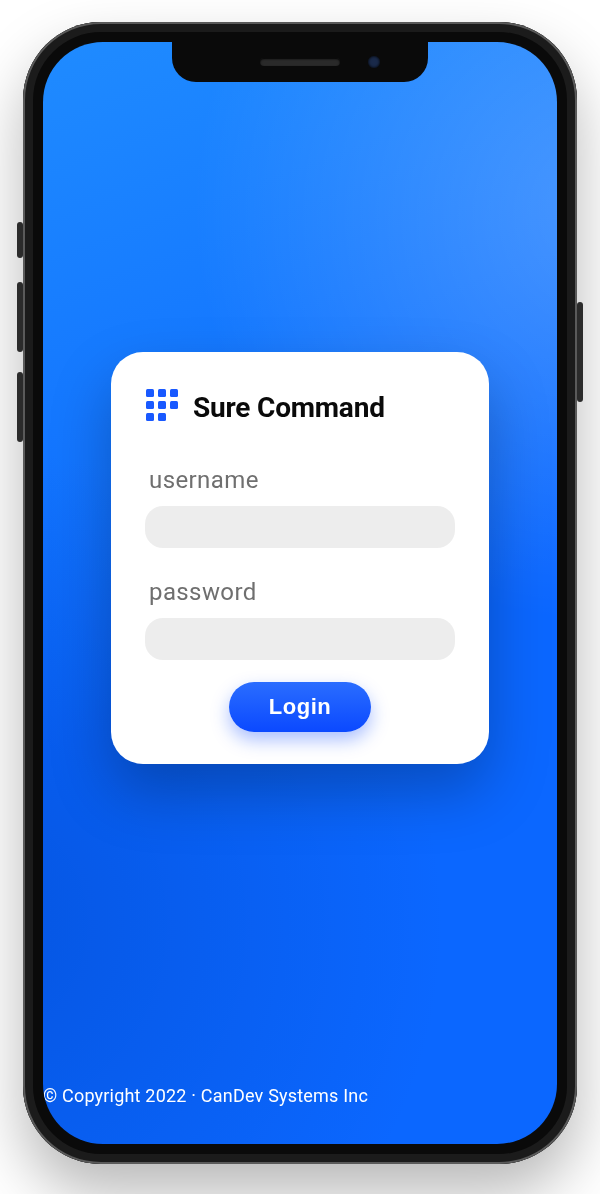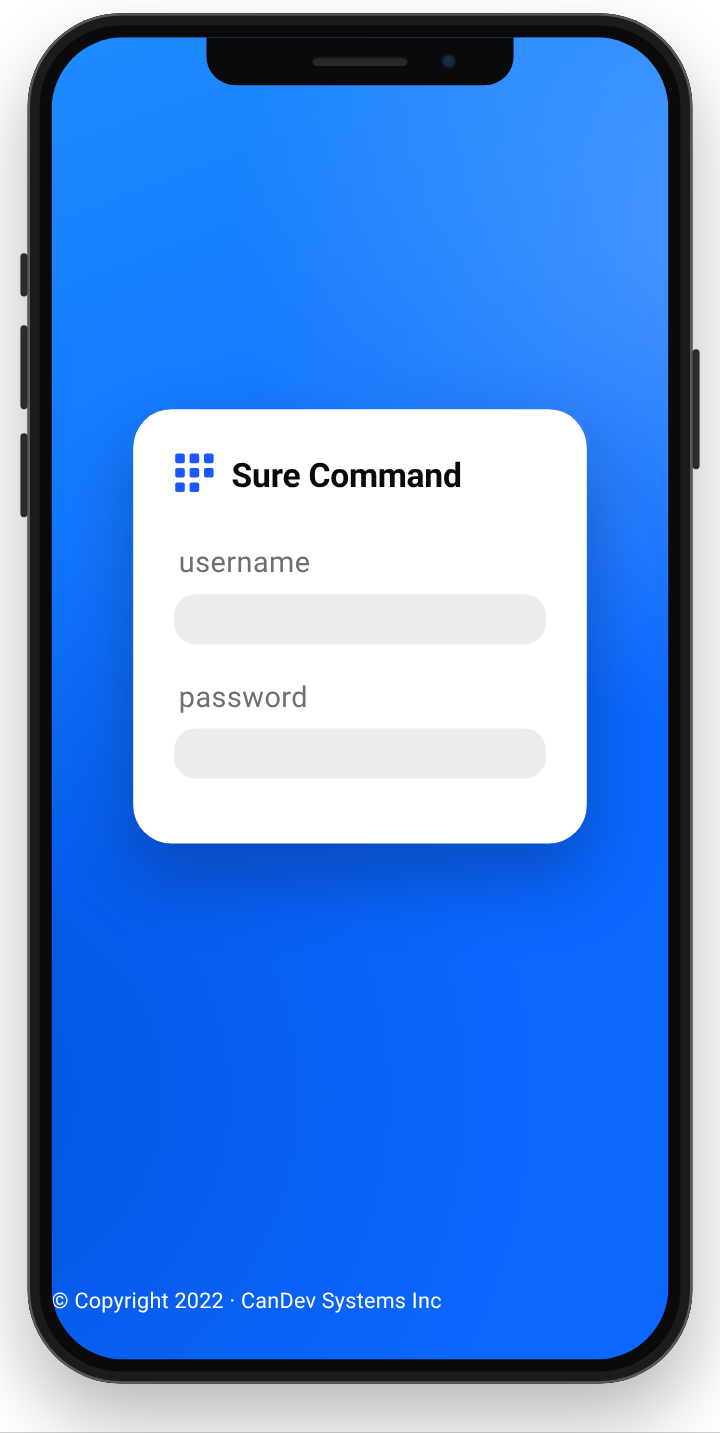--- a/index.html
+++ b/index.html
@@ -9,21 +9,21 @@
     background: transparent;
     font-family: -apple-system, BlinkMacSystemFont, "Segoe UI", Roboto, Helvetica, Arial, sans-serif;
   }
   .stage {
     width: 600px;
     height: 1194px;
     position: relative;
     display: flex;
     align-items: flex-start;
     justify-content: center;
-    padding-top: 11px;
+    padding-top: 22px;
   }
   .phone-frame {
     width: 554px;
     height: 1142px;
     background: #0a0a0a;
     border-radius: 78px;
     position: relative;
     box-shadow:
       0 30px 60px rgba(0,0,0,0.28),
       inset 0 0 0 2px #5a5a5a,
@@ -210,20 +210,21 @@
             </span>
           </div>
 
           <div class="field-label">username</div>
           <input class="field-input" type="text" value="" style="">
 
           <div class="field-label">password</div>
           <input class="field-input last" type="password" value="" style="">
 
 
+          <button class="login-btn">Login</button>
 
         </div>
 
         <div class="footer">© Copyright 2022  ·  CanDev Systems Inc</div>
 
       </div>
     </div>
   </div>
 </div>
 

